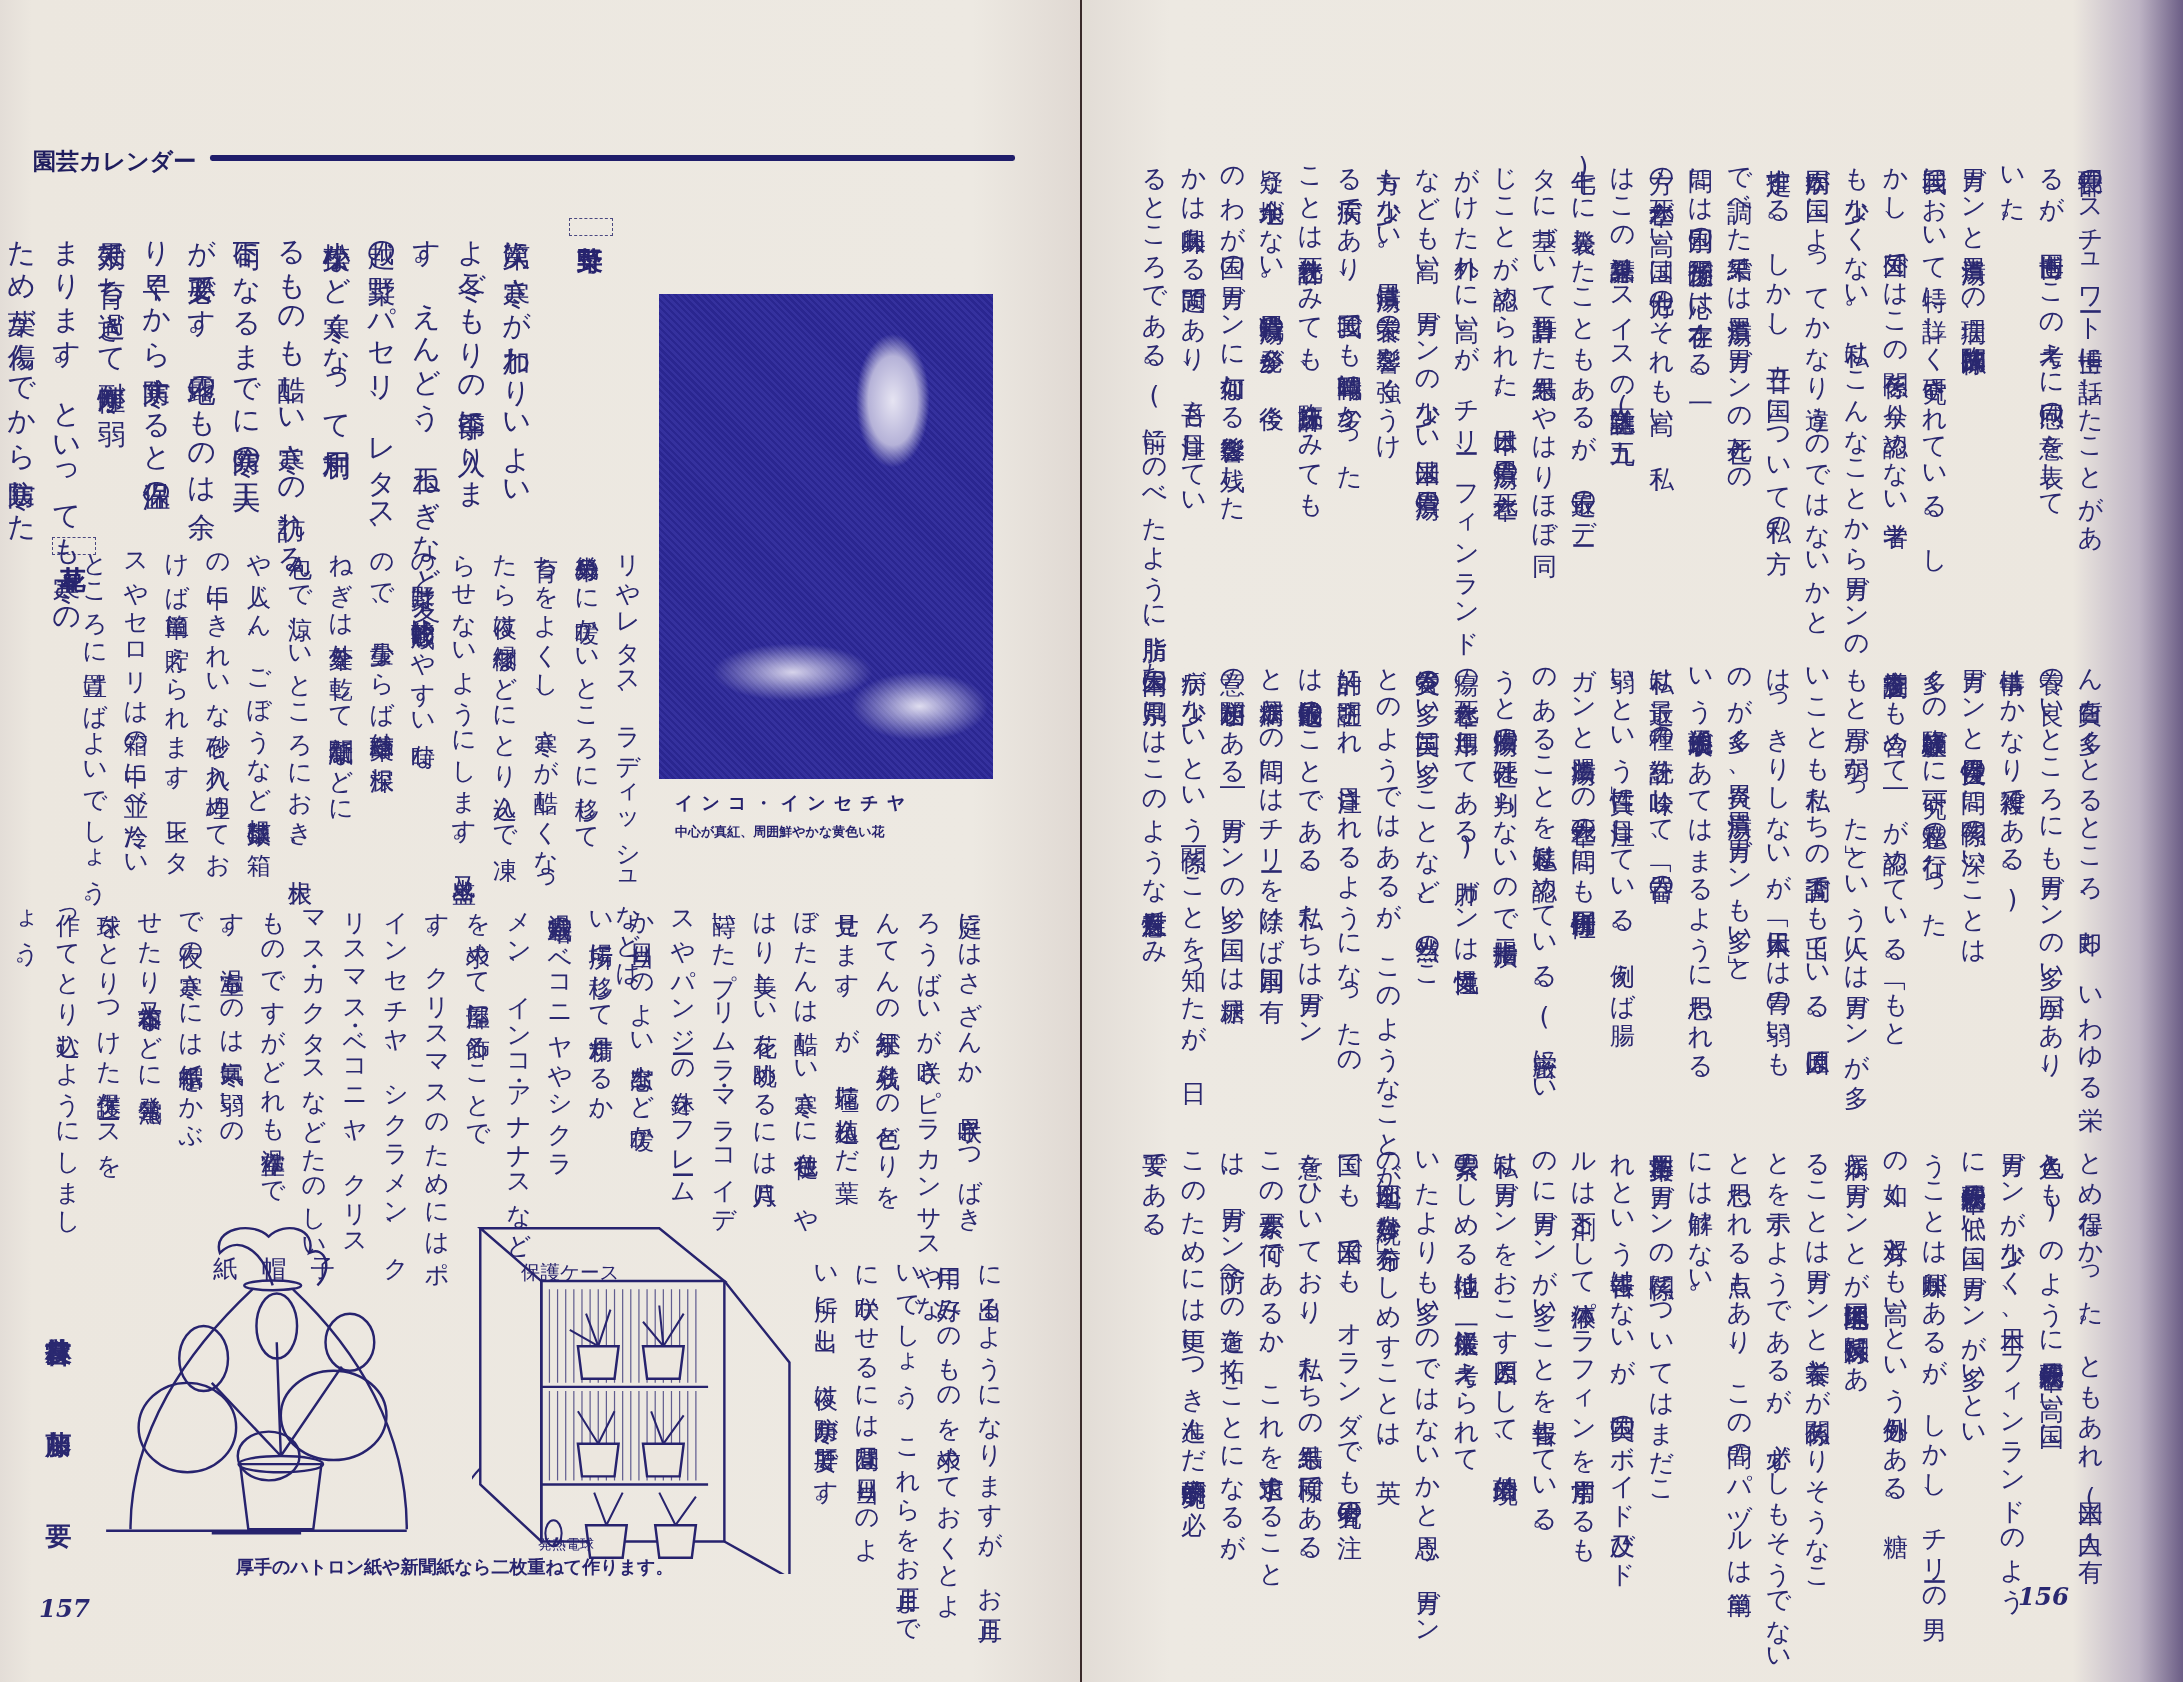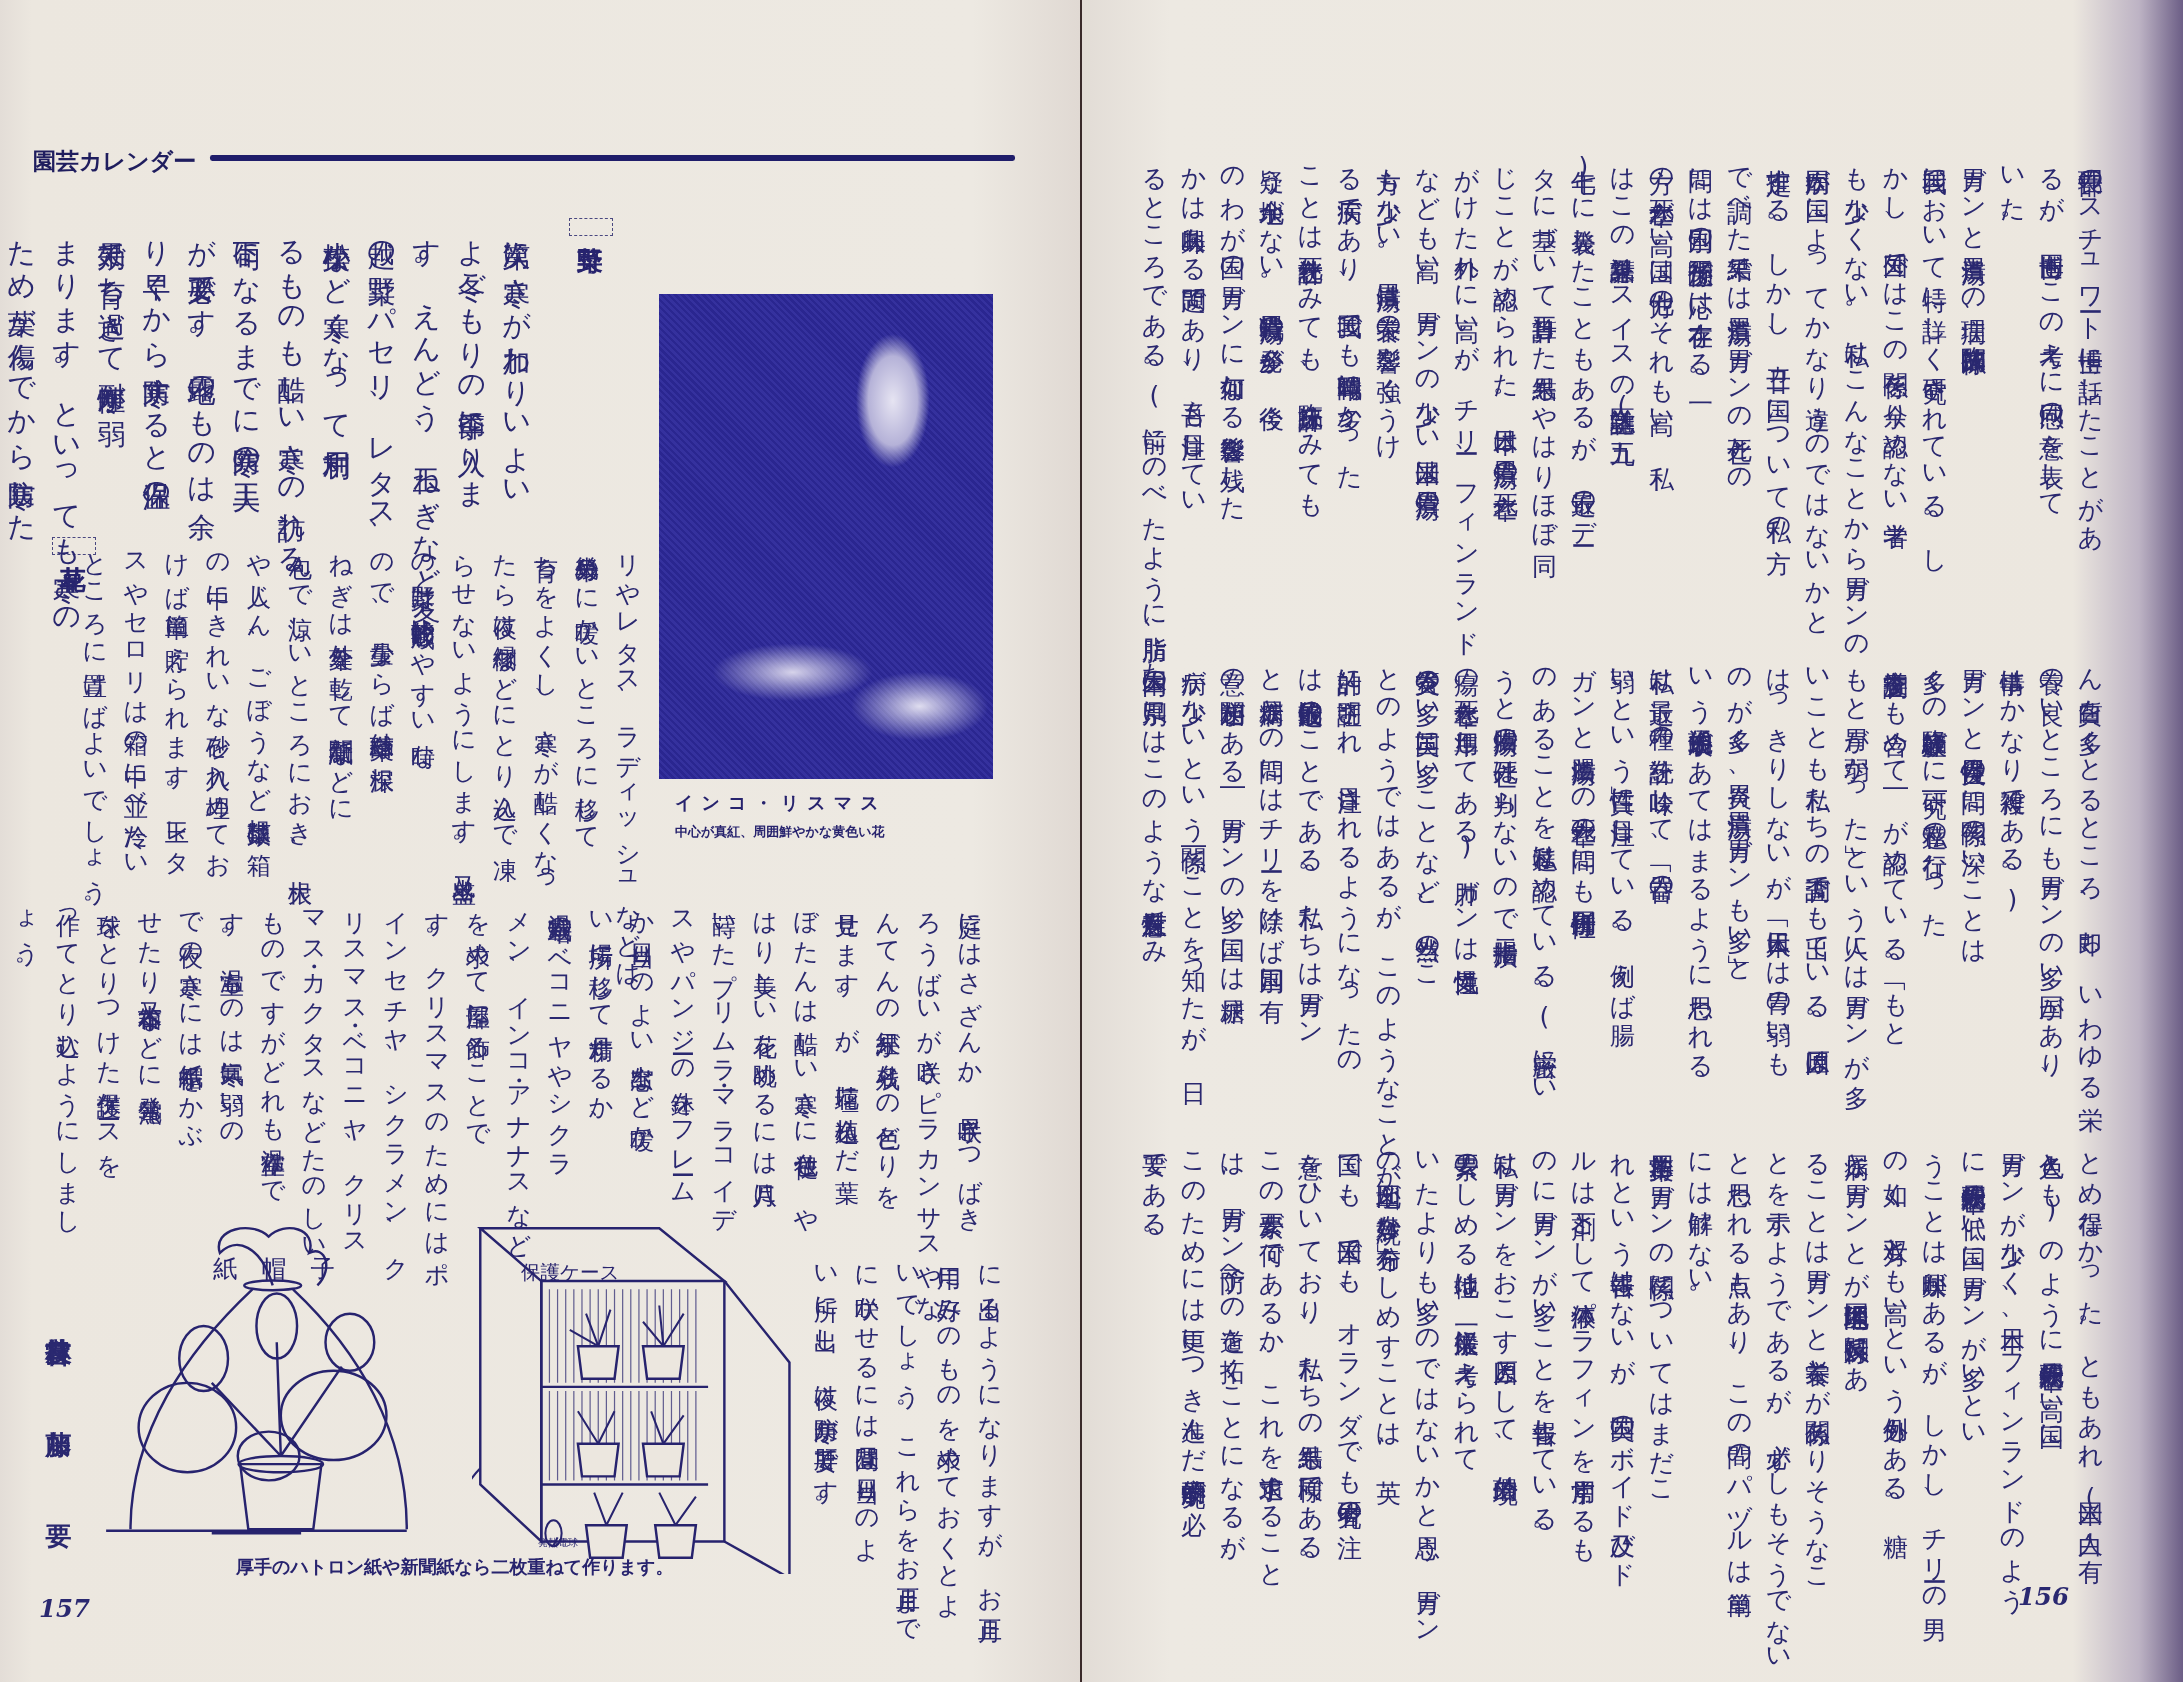--- a/index.html
+++ b/index.html
@@ -47,42 +47,42 @@
     letter-spacing: 8.1px; font-family: "DejaVu Sans", sans-serif; color: #27236e; white-space: nowrap; }
   .caption-desc { position: absolute; left: 675px; top: 823px; font-size: 13px; font-weight: bold;
     font-family: "DejaVu Sans", sans-serif; color: #27236e; white-space: nowrap; }
 
   .tag-box { position: absolute; border: 1.6px dashed #4a4880; padding: 8.1px 3.3px;
     font-size: 26px; font-weight: bold; font-family: "DejaVu Sans", sans-serif; color: #27236e; }
 
   .fig-label { position: absolute; font-size: 24.4px; font-family: Liberation Mono, monospace; white-space: nowrap; color: #27236e; }
   .fig-caption { position: absolute; left: 236px; top: 1555px; font-size: 18px; font-weight: bold;
     font-family: "DejaVu Sans", sans-serif; color: #27236e; white-space: nowrap; }
-  .bulb-label { position: absolute; left: 538px; top: 1536px; font-size: 10px; font-family: Liberation Mono, monospace; color: #27236e; white-space: nowrap; text-align: right; }
+  .bulb-label { position: absolute; left: 538px; top: 1536px; font-size: 14px; font-family: Liberation Mono, monospace; color: #27236e; white-space: nowrap; text-align: right; }
 
   .author { position: absolute; left: 42px; top: 1318px; font-size: 26px; font-weight: bold;
     font-family: "DejaVu Sans", sans-serif; color: #2a2870; line-height: 33px; }
   .author .gap { display: inline-block; height: 33px; }
 
   .page-no { position: absolute; font-size: 24.4px; font-style: italic; font-weight: bold;
     font-family: "DejaVu Serif", serif; color: #2a2870; }
 
   svg.draw { position: absolute; }
 </style>
 </head>
 <body>
 
 <div class="page page-left">
 
   <div class="section-head">園芸カレンダー</div>
   <div class="head-rule"></div>
 
 
   <div class="photo"></div>
-  <div class="caption-name">インコ・リスマス</div>
+  <div class="caption-name">インコ・インセチヤ</div>
   <div class="caption-desc">中心が真紅、周囲鮮やかな黄色い花</div>
 
   <div class="tag-box vt" style="left:569px; top:218px;">野菜</div>
 
   <div class="tag-box vt" style="left:52px; top:537px;">草花</div>
 
   <div class="body-text vt" style="right:541px; top:220px; height:293px;">
     <span class="col">次第に寒さが加わりいよい</span>
     <span class="col">よ冬ごもりの季節に入りま</span>
     <span class="col">す。えんどう、玉ねぎなど冬</span>

